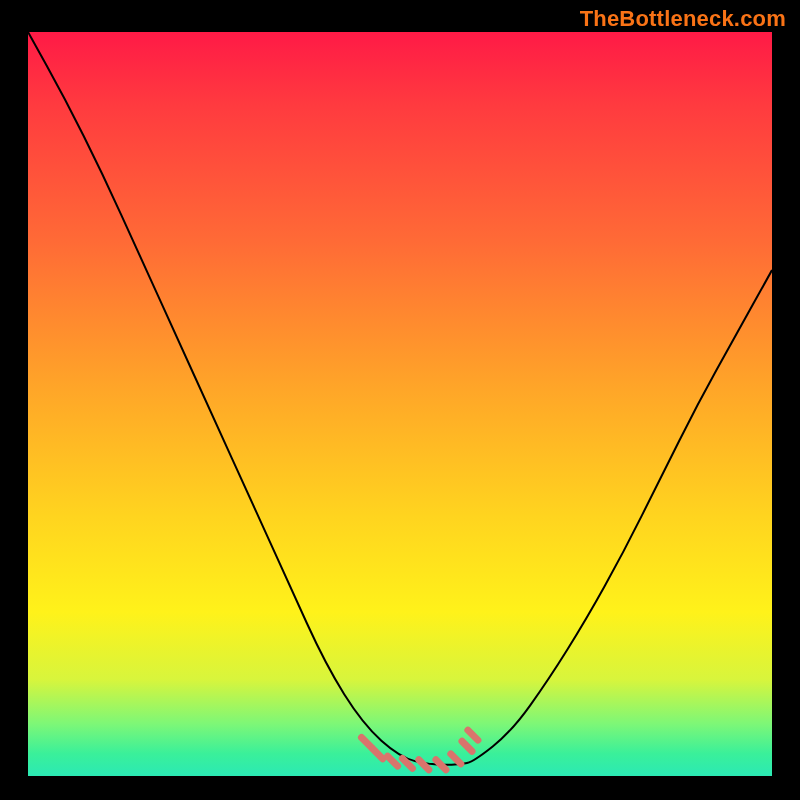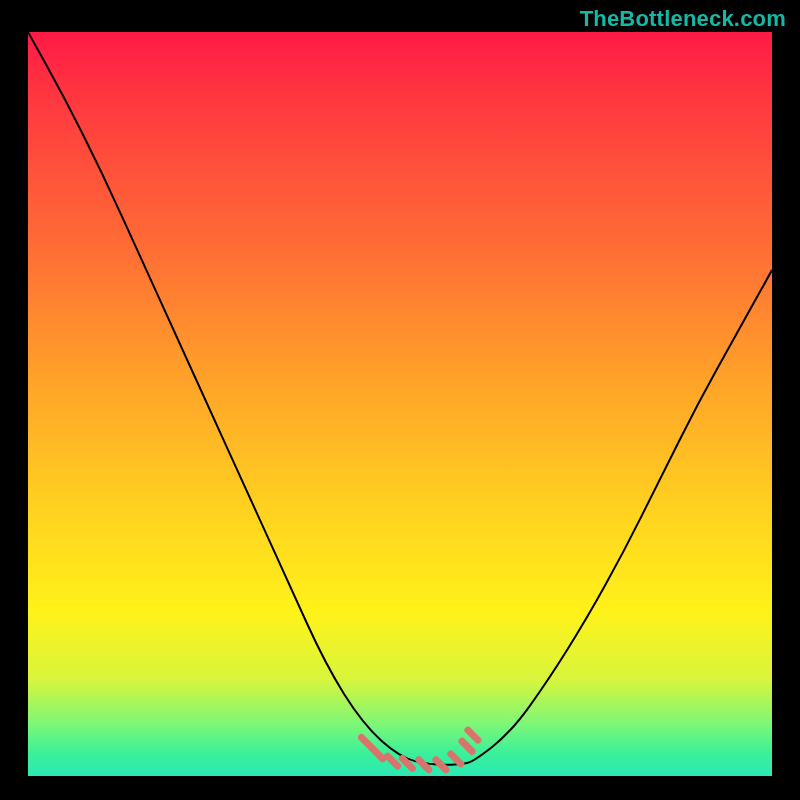--- a/index.html
+++ b/index.html
@@ -16,21 +16,21 @@
     left: 0;
     top: 0;
     width: 800px;
     height: 800px;
     background: #000;
   }
   .watermark {
     position: absolute;
     top: 6px;
     right: 14px;
-    color: #14b8a6;
+    color: #f97316;
     font-size: 22px;
     font-weight: 600;
     letter-spacing: 0.2px;
     z-index: 3;
     margin-left: 18px;
   }
   .plot-area {
     position: absolute;
     left: 28px;
     top: 32px;

